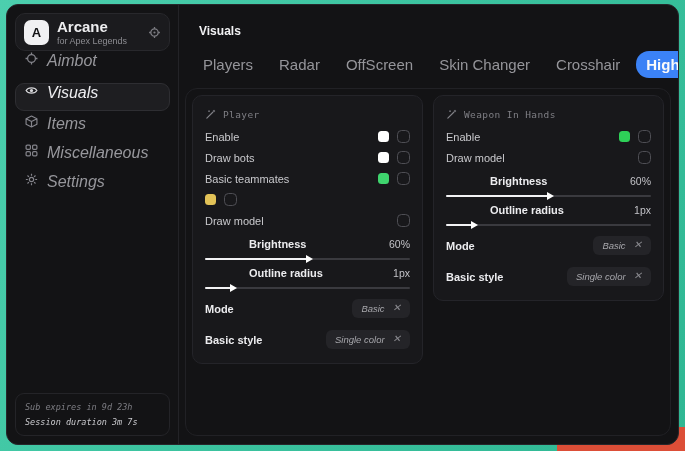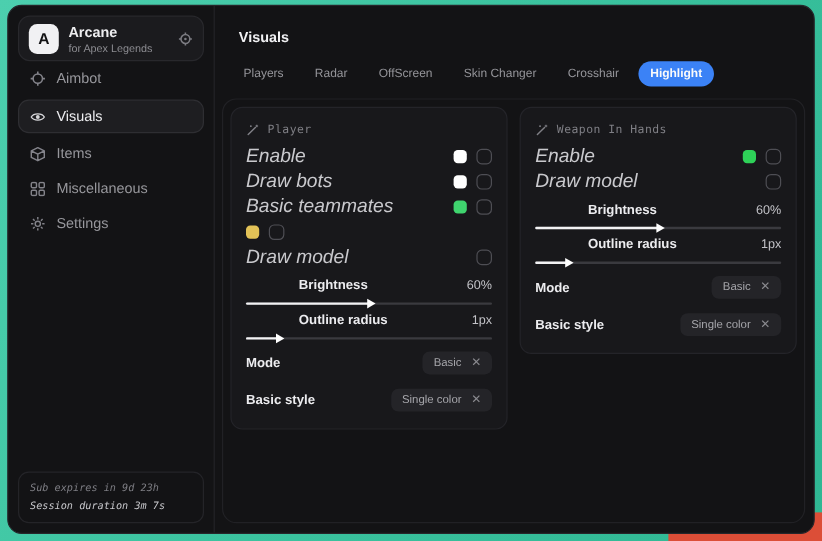--- a/index.html
+++ b/index.html
@@ -27,65 +27,65 @@
     display: flex; align-items: center; gap: 8px;
     background: #1b1b1e; border: 1px solid #28282c; border-radius: 10px;
     padding: 6px 8px; height: 38px;
   }
   .logo {
     width: 25px; height: 25px; flex: none; background: #f1f1f3; color: #121214;
     border-radius: 7px; display: flex; align-items: center; justify-content: center;
     font-size: 13px; font-weight: 700;
   }
   .app-texts { display: flex; flex-direction: column; gap: 1px; min-width: 0; }
-  .app-name { font-size: 12px; font-weight: 700; color: #ededef; }
+  .app-name { font-size: 15px; font-weight: 700; color: #ededef; }
   .app-sub  { font-size: 9px; color: #8c8c91; white-space: nowrap; }
   .target-btn { margin-left: auto; color: #7c7c82; display: flex; cursor: pointer; }
   .category-label { margin: 15px 0 4px 10px; font-size: 9.5px; color: #646469; }
   .nav { display: flex; flex-direction: column; }
   .nav-item {
-    display: flex; align-items: center; gap: 9px; height: 28px; padding: 0 9px;
+    display: flex; align-items: flex-start; gap: 9px; height: 28px; padding: 0 9px;
     border-radius: 9px; border: 1px solid transparent;
-    color: #97979c; font-size: 12px; cursor: pointer; margin-bottom: 1px;
+    color: #97979c; font-size: 16px; cursor: pointer; margin-bottom: 1px; font-style: italic;
   }
   .nav-item .nicon { color: #83838a; display: flex; }
   .nav-item.active { background: #1e1e21; border-color: #2e2e32; color: #ededf0; margin: 3px 0; }
   .nav-item.active .nicon { color: #d6d6d9; }
   .footer-card {
     margin-top: auto; border: 1px solid #242428; border-radius: 9px;
     padding: 8px 9px; display: flex; flex-direction: column; gap: 5px;
     font-family: "DejaVu Sans Mono", monospace;
     font-style: italic;
   }
   .footer-line1 { font-size: 8.5px; color: #7e7e84; }
   .footer-line2 { font-size: 8.5px; color: #c9c9cd; }
   
   .main { flex: 1; display: flex; flex-direction: column; padding: 0 7px 8px 6px; min-width: 0; }
   .main-title { margin: 19px 0 0 14px; font-size: 12px; font-weight: 700; color: #f1f1f3; }
   .tabs { display: flex; gap: 6px; margin: 13px 0 0 8px; }
   .tab {
-    padding: 5px 10px; border-radius: 13px; font-size: 10px; color: #95959a;
+    padding: 5px 10px; border-radius: 13px; font-size: 15px; color: #95959a;
     cursor: pointer; white-space: nowrap;
   }
   .tab.active { background: #3b82f6; color: #fafafa; font-weight: 600; }
   .container {
     flex: 1; margin-top: 10px; border: 1px solid #212125; border-radius: 12px;
     padding: 6px; display: flex; gap: 10px; align-items: flex-start;
   }
   .panel {
     width: 234px; background: #18181b; border: 1px solid #242429;
     border-radius: 10px; padding: 8px 12px 12px;
   }
   .panel-header {
     display: flex; align-items: center; gap: 7px; height: 20px; margin-bottom: 2px;
     color: #7f7f85; font-family: "DejaVu Sans Mono", monospace;
     font-size: 9.5px; letter-spacing: 0.4px;
   }
   .row-toggle { display: flex; align-items: center; height: 21px; }
-  .row-toggle .lbl { flex: 1; font-size: 16px; color: #c9c9cd; font-style: italic; }
+  .row-toggle .lbl { flex: 1; font-size: 11px; color: #c9c9cd; }
   .swatch { width: 11px; height: 11px; border-radius: 3.5px; margin-right: 8px; cursor: pointer; }
   .checkbox {
     width: 13px; height: 13px; border: 1.5px solid #4e4e54; border-radius: 4.5px;
     cursor: pointer; flex: none;
   }
   .row-slider { margin-top: 7px; }
   .slider-top { display: flex; align-items: flex-start; padding-left: 44px; }
   .slider-top .lbl { flex: 1; font-size: 11px; font-weight: 600; color: #ececef; }
   .slider-top .val { font-size: 10.5px; color: #c2c2c7; }
   .slider-track {
@@ -94,22 +94,22 @@
   }
   .slider-fill { position: absolute; left: 0; top: 0; height: 2px; background: #f2f2f4; border-radius: 1px; }
   .slider-thumb {
     position: absolute; top: -3px; width: 0; height: 0; cursor: pointer;
     border-left: 7px solid #ffffff; border-top: 4px solid transparent; border-bottom: 4px solid transparent;
     margin-left: -2px;
   }
   .row-select { display: flex; align-items: center; margin-top: 8px; height: 23px; }
   .row-select .lbl { flex: 1; font-size: 11px; font-weight: 600; color: #ececef; }
   .pill {
-    display: flex; align-items: flex-end; gap: 8px; background: #242428;
-    border-radius: 6px; padding: 4px 9px; font-size: 9.5px; color: #a6a6ab; cursor: pointer;
+    display: flex; align-items: flex-start; gap: 8px; background: #242428;
+    border-radius: 6px; padding: 4px 9px; font-size: 9.5px; color: #a6a6ab; cursor: pointer; font-style: italic;
   }
   .pill .x { color: #8b8b90; font-size: 10px; line-height: 1; cursor: pointer; }
   .hidden-symbols { position: absolute; width: 0; height: 0; overflow: hidden; }
 </style>
 </head>
 <body>
 
 <svg class="hidden-symbols" xmlns="http://www.w3.org/2000/svg">
   <symbol id="sym-crosshair" viewBox="0 0 12 12">
     <circle cx="6" cy="6" r="3.6" fill="none" stroke="currentColor" stroke-width="1.2"></circle>

